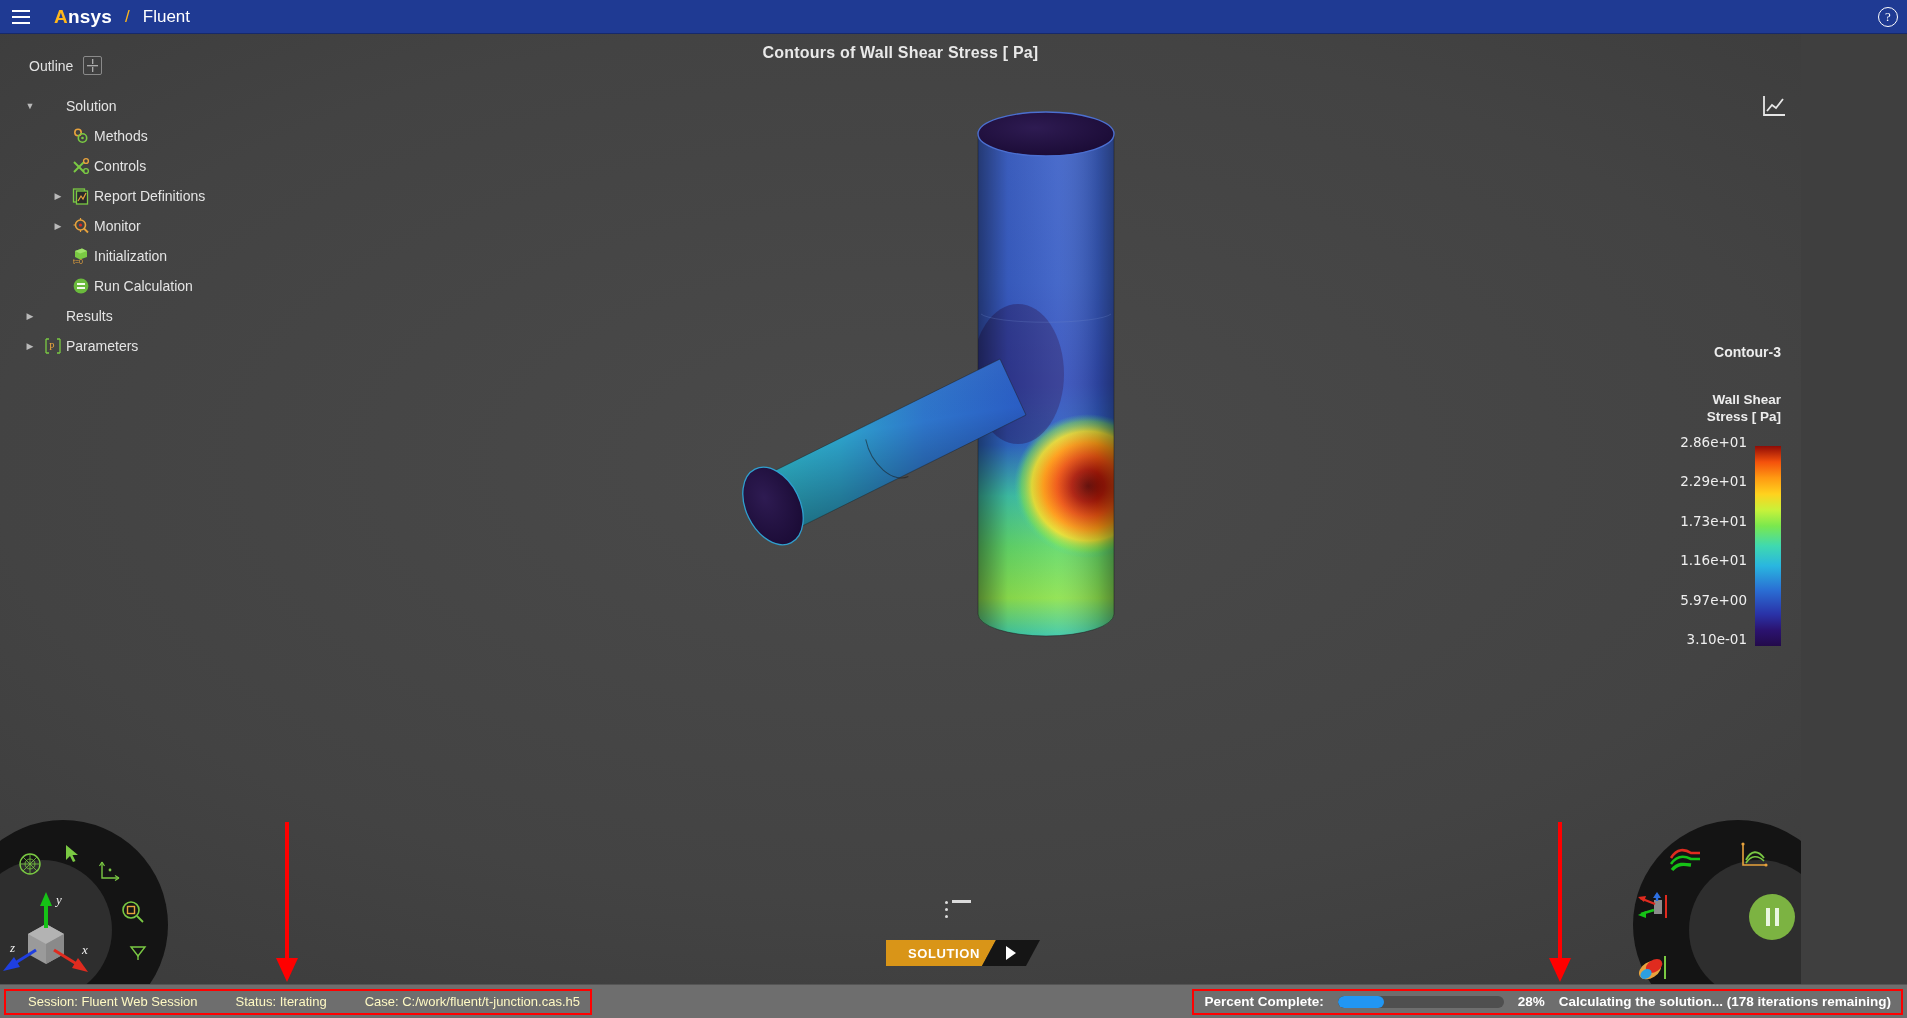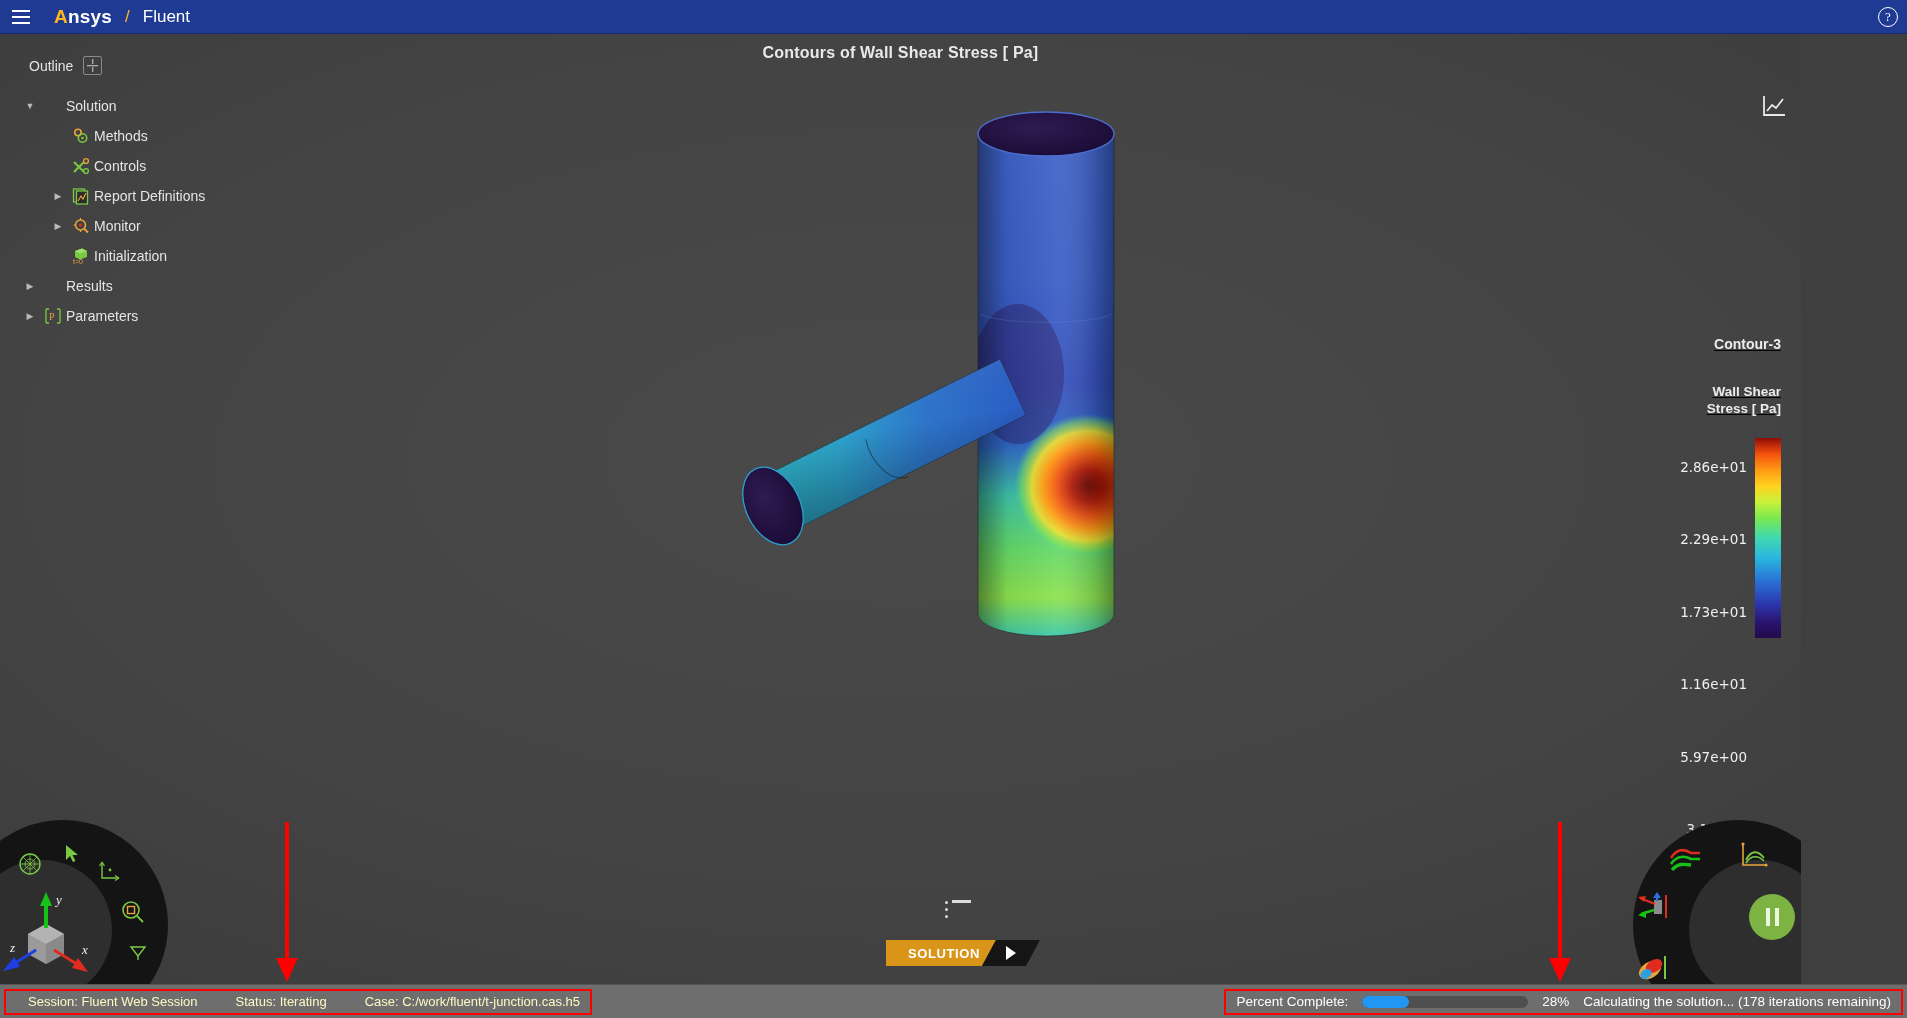--- a/index.html
+++ b/index.html
@@ -75,36 +75,35 @@
   .caret {
     width: 20px; text-align: center; color: #b9b9b9; font-size: 9px; flex: none;
   }
   .caret.blank { visibility: hidden; }
   .tico { width: 26px; flex: none; display: flex; align-items: center; justify-content: center; }
   .tlabel { color: #e4e4e4; font-size: 14px; white-space: nowrap; }
   .indent-1 { padding-left: 8px; }
   .indent-2 { padding-left: 36px; }
 
   
-  .legend { position: absolute; right: 20px; top: 302px; width: 150px; text-align: right; text-decoration: underline; }
+  .legend { position: absolute; right: 20px; top: 310px; width: 150px; text-align: right; }
   .legend-name { color: #ececec; font-size: 14px; font-weight: bold; }
   .legend-var  { color: #ececec; font-size: 13.5px; font-weight: bold; line-height: 1.25; margin-top: 32px; }
   .legend-body { position: relative; margin-top: 8px; height: 220px; }
   .legend-bar {
     position: absolute; right: 0; top: 12px; width: 26px; height: 200px;
     background: linear-gradient(to top,
       #230a4a 0%, #2b1370 8%, #2a33a8 16%, #2a6fd4 28%,
       #29b6e0 40%, #3fd9b0 50%, #7ae84e 60%, #c8f23a 68%,
       #ffd21e 76%, #ff9a12 84%, #f4510c 92%, #8f0b06 100%);
   }
   .legend-ticks { position: absolute; right: 34px; top: 0; width: 110px; }
   .legend-ticks div {
     color: #efefef; font-size: 13.5px; text-align: right; height: 39.5px;
     font-family: "DejaVu Sans", sans-serif;
-    margin-top: 33px;
   }
 
   
   .model { position: absolute; left: 700px; top: 40px; width: 520px; height: 580px; }
 
   
   .list-icon {
     position: absolute; left: 945px; bottom: 62px; width: 28px; height: 22px; cursor: pointer;
   }
   .list-icon i {
@@ -167,21 +166,21 @@
   .status-left {
     display: flex; align-items: center; gap: 26px; height: 26px;
     margin-left: 4px; padding: 0 10px;
     border: 2px solid #ff0000;
   }
   .status-left span { color: #fef9c3; font-size: 13px; white-space: nowrap; margin-left: 12px; }
   .status-right {
     position: absolute; right: 4px; display: flex; align-items: center; gap: 14px;
     height: 26px; padding: 0 10px; border: 2px solid #ff0000;
   }
-  .status-right span { color: #fff; font-size: 13.5px; white-space: nowrap; }
+  .status-right span { color: #fff; font-size: 13.5px; white-space: nowrap; font-weight: bold; }
   .pbar { width: 166px; height: 12px; background: #4f4f4f; border-radius: 6px; overflow: hidden; }
   .pbar i { display: block; height: 100%; background: #2196f3; border-radius: 6px; }
 
   
   .ann-arrow { position: absolute; width: 14px; }
   .ann-arrow .shaft { position: absolute; left: 5px; top: 0; width: 4px; background: #ff0000; }
   .ann-arrow .head {
     position: absolute; left: 0; width: 0; height: 0;
     border-left: 11px solid transparent; border-right: 11px solid transparent;
     border-top: 24px solid #ff0000; margin-left: -4px;
@@ -282,20 +281,30 @@
           <div class="tnode indent-2">
             <div class="caret blank">▶</div>
             <div class="tico">
               <svg width="18" height="18" viewBox="0 0 18 18">
                 <polygon points="3,4 10,1.5 15,4 15,10 8,12.5 3,10" fill="#7ac943"></polygon>
                 <polygon points="3,4 10,1.5 15,4 8,6.5" fill="#9fe06b"></polygon>
                 <text x="1" y="17" fill="#e8a33d" font-size="7" font-family="Liberation Sans, sans-serif">t=0</text>
               </svg>
             </div>
             <div class="tlabel">Initialization</div>
+          </div>
+          <div class="tnode indent-2">
+            <div class="caret blank">▶</div>
+            <div class="tico">
+              <svg width="18" height="18" viewBox="0 0 18 18">
+                <circle cx="9" cy="9" r="7.4" fill="#6aba3c"></circle>
+                <path d="M5,7 L13,7 M5,11 L13,11" stroke="#f2f8ec" stroke-width="1.8"></path>
+              </svg>
+            </div>
+            <div class="tlabel">Run Calculation</div>
           </div>
           <div class="tnode indent-1">
             <div class="caret">▶</div>
             <div class="tico"></div>
             <div class="tlabel">Results</div>
           </div>
           <div class="tnode indent-1">
             <div class="caret">▶</div>
             <div class="tico">
               <svg width="18" height="18" viewBox="0 0 18 18">

